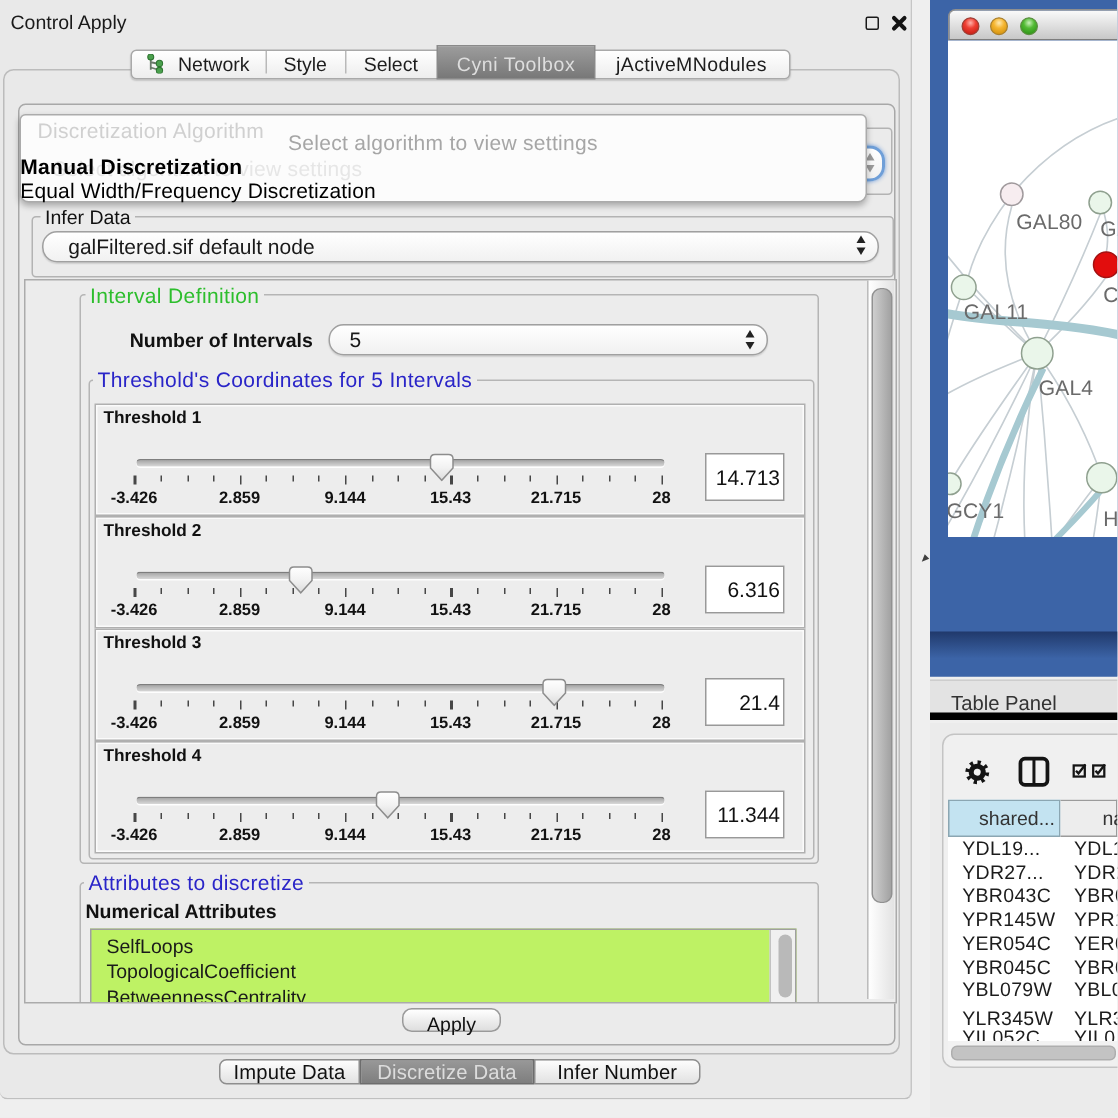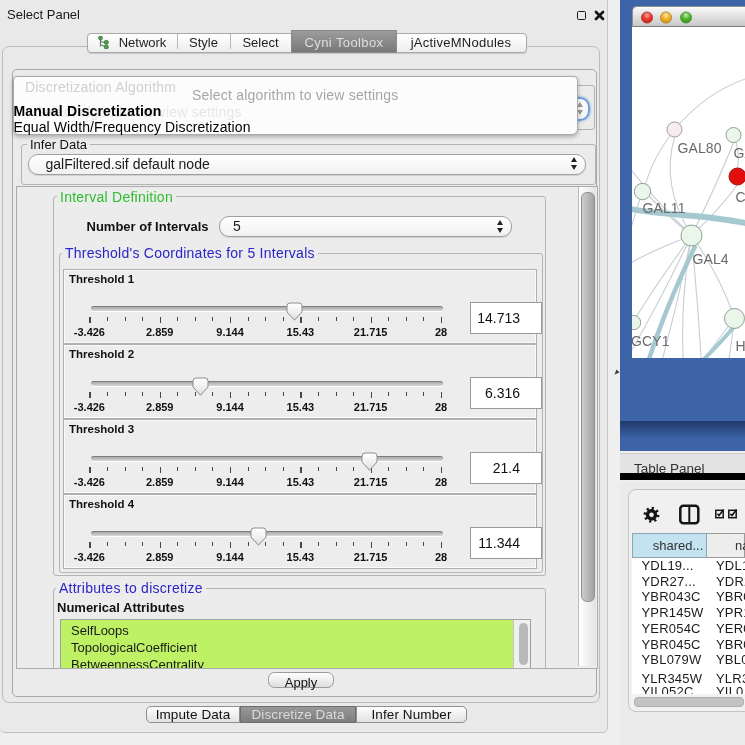--- a/index.html
+++ b/index.html
@@ -14,29 +14,29 @@
 .arrup{border-bottom:5px solid #222}
 .arrdn{border-top:5px solid #222}
 .tick{position:absolute;width:1px;background:#474747}
 .tlab{position:absolute;font-size:11px;font-weight:bold;color:#111;transform:translateX(-50%);white-space:nowrap}
 .thpanel{position:absolute;left:46px;width:471.5px;height:72.5px;background:#ededed;
   border:1px solid #b0b0b0;box-shadow:inset 0 0 0 1px #fbfbfb}
 .thtitle{position:absolute;left:5px;top:3px;font-size:11.5px;font-weight:bold;color:#111}
 .groove{position:absolute;left:27px;top:36px;width:352px;height:3.5px;border-radius:2.5px;
   border-top:1px solid #7e7e7e;background:linear-gradient(#a8a8a8,#d8d8d8);box-shadow:0 1px 0 rgba(255,255,255,0.9)}
 .valbox{position:absolute;left:406px;top:31.5px;width:49px;height:30px;background:#fff;
-  border:1px solid #999;font-size:14px;color:#111;text-align:right;line-height:30px;padding-right:21px}
+  border:1px solid #999;font-size:14px;color:#111;text-align:right;line-height:30px;padding-right:2px}
 .rowtxt{font-size:13px;letter-spacing:0.2px;color:#1c1c1c;white-space:nowrap}
 </style>
 </head>
 <body>
 
 <div class="abs" id="cpwin" style="left:0;top:0;width:607px;height:732px;background:#e9e9e9;
  border-right:1px solid #c6c6c6;border-bottom:1px solid #bfbfbf;border-radius:0 0 5px 5px">
-  <div class="abs" style="left:7px;top:7px;font-size:13px;color:#1a1a1a">Select Panel</div>
+  <div class="abs" style="left:7px;top:7px;font-size:13px;color:#1a1a1a">Control Apply</div>
   <div class="abs" style="left:577px;top:10.5px;width:7px;height:7px;border:1.7px solid #1a1a1a;border-radius:1.5px"></div>
   <svg class="abs" style="left:593.5px;top:10px" width="11" height="11" viewBox="0 0 11 11">
     <path d="M2,2 L9,9 M9,2 L2,9" stroke="#141414" stroke-width="2.7" stroke-linecap="round"></path>
   </svg>
 
   <div class="abs" style="left:1.5px;top:45.5px;width:596px;height:655px;background:#e9e9e9;
    border:1px solid #bcbcbc;border-radius:7px"></div>
 
   <div class="abs" style="left:87px;top:32.5px;width:438px;height:18px;border:1px solid #a9a9a9;border-radius:4px;
    background:linear-gradient(#ffffff,#ededed);box-shadow:0 1px 1px rgba(0,0,0,0.15)"></div>
@@ -368,21 +368,21 @@
       <text x="642" y="212">GAL11</text>
       <text x="692" y="263">GAL4</text>
       <text x="630.5" y="345">GCY1</text>
       <text x="735" y="350">H</text>
       <text x="685" y="407">HAP2</text>
     </g>
   </svg>
 </div>
 
 <div class="abs" style="left:620px;top:452.5px;width:125px;height:27px;background:#e3e3e3;
- border-top:1px solid #cdcdcd;border-bottom:7px solid #000000;box-sizing:border-box">
+ border-top:1px solid #cdcdcd;border-bottom:5px solid #000000;box-sizing:border-box">
   <div class="abs" style="left:14px;top:7px;font-size:13.5px;color:#333">Table Panel</div>
 </div>
 <div class="abs" style="left:620px;top:481.5px;width:125px;height:263.5px;background:#ebebeb"></div>
 <div class="abs" style="left:628px;top:489px;width:130px;height:221px;background:#f0f0f0;
  border:1px solid #c4c4c4;border-radius:8px"></div>
 <svg class="abs" style="left:628px;top:489px" width="117" height="221" viewBox="0 0 117 221">
 
   <g transform="translate(23.5,25.8) rotate(11)">
     <path fill-rule="evenodd" fill="#141414" d="M7.89,-1.31 L7.89,1.31 L5.62,0.94 A5.7,5.7 0 0 1 4.64,3.31 L6.51,4.65 L4.65,6.51 L3.31,4.64 A5.7,5.7 0 0 1 0.94,5.62 L1.31,7.89 L-1.31,7.89 L-0.94,5.62 A5.7,5.7 0 0 1 -3.31,4.64 L-4.65,6.51 L-6.51,4.65 L-4.64,3.31 A5.7,5.7 0 0 1 -5.62,0.94 L-7.89,1.31 L-7.89,-1.31 L-5.62,-0.94 A5.7,5.7 0 0 1 -4.64,-3.31 L-6.51,-4.65 L-4.65,-6.51 L-3.31,-4.64 A5.7,5.7 0 0 1 -0.94,-5.62 L-1.31,-7.89 L1.31,-7.89 L0.94,-5.62 A5.7,5.7 0 0 1 3.31,-4.64 L4.65,-6.51 L6.51,-4.65 L4.64,-3.31 A5.7,5.7 0 0 1 5.62,-0.94 Z M2.30,0.00 A2.3,2.3 0 1 0 -2.30,0.00 A2.3,2.3 0 1 0 2.30,0.00 Z"></path>
   </g>

